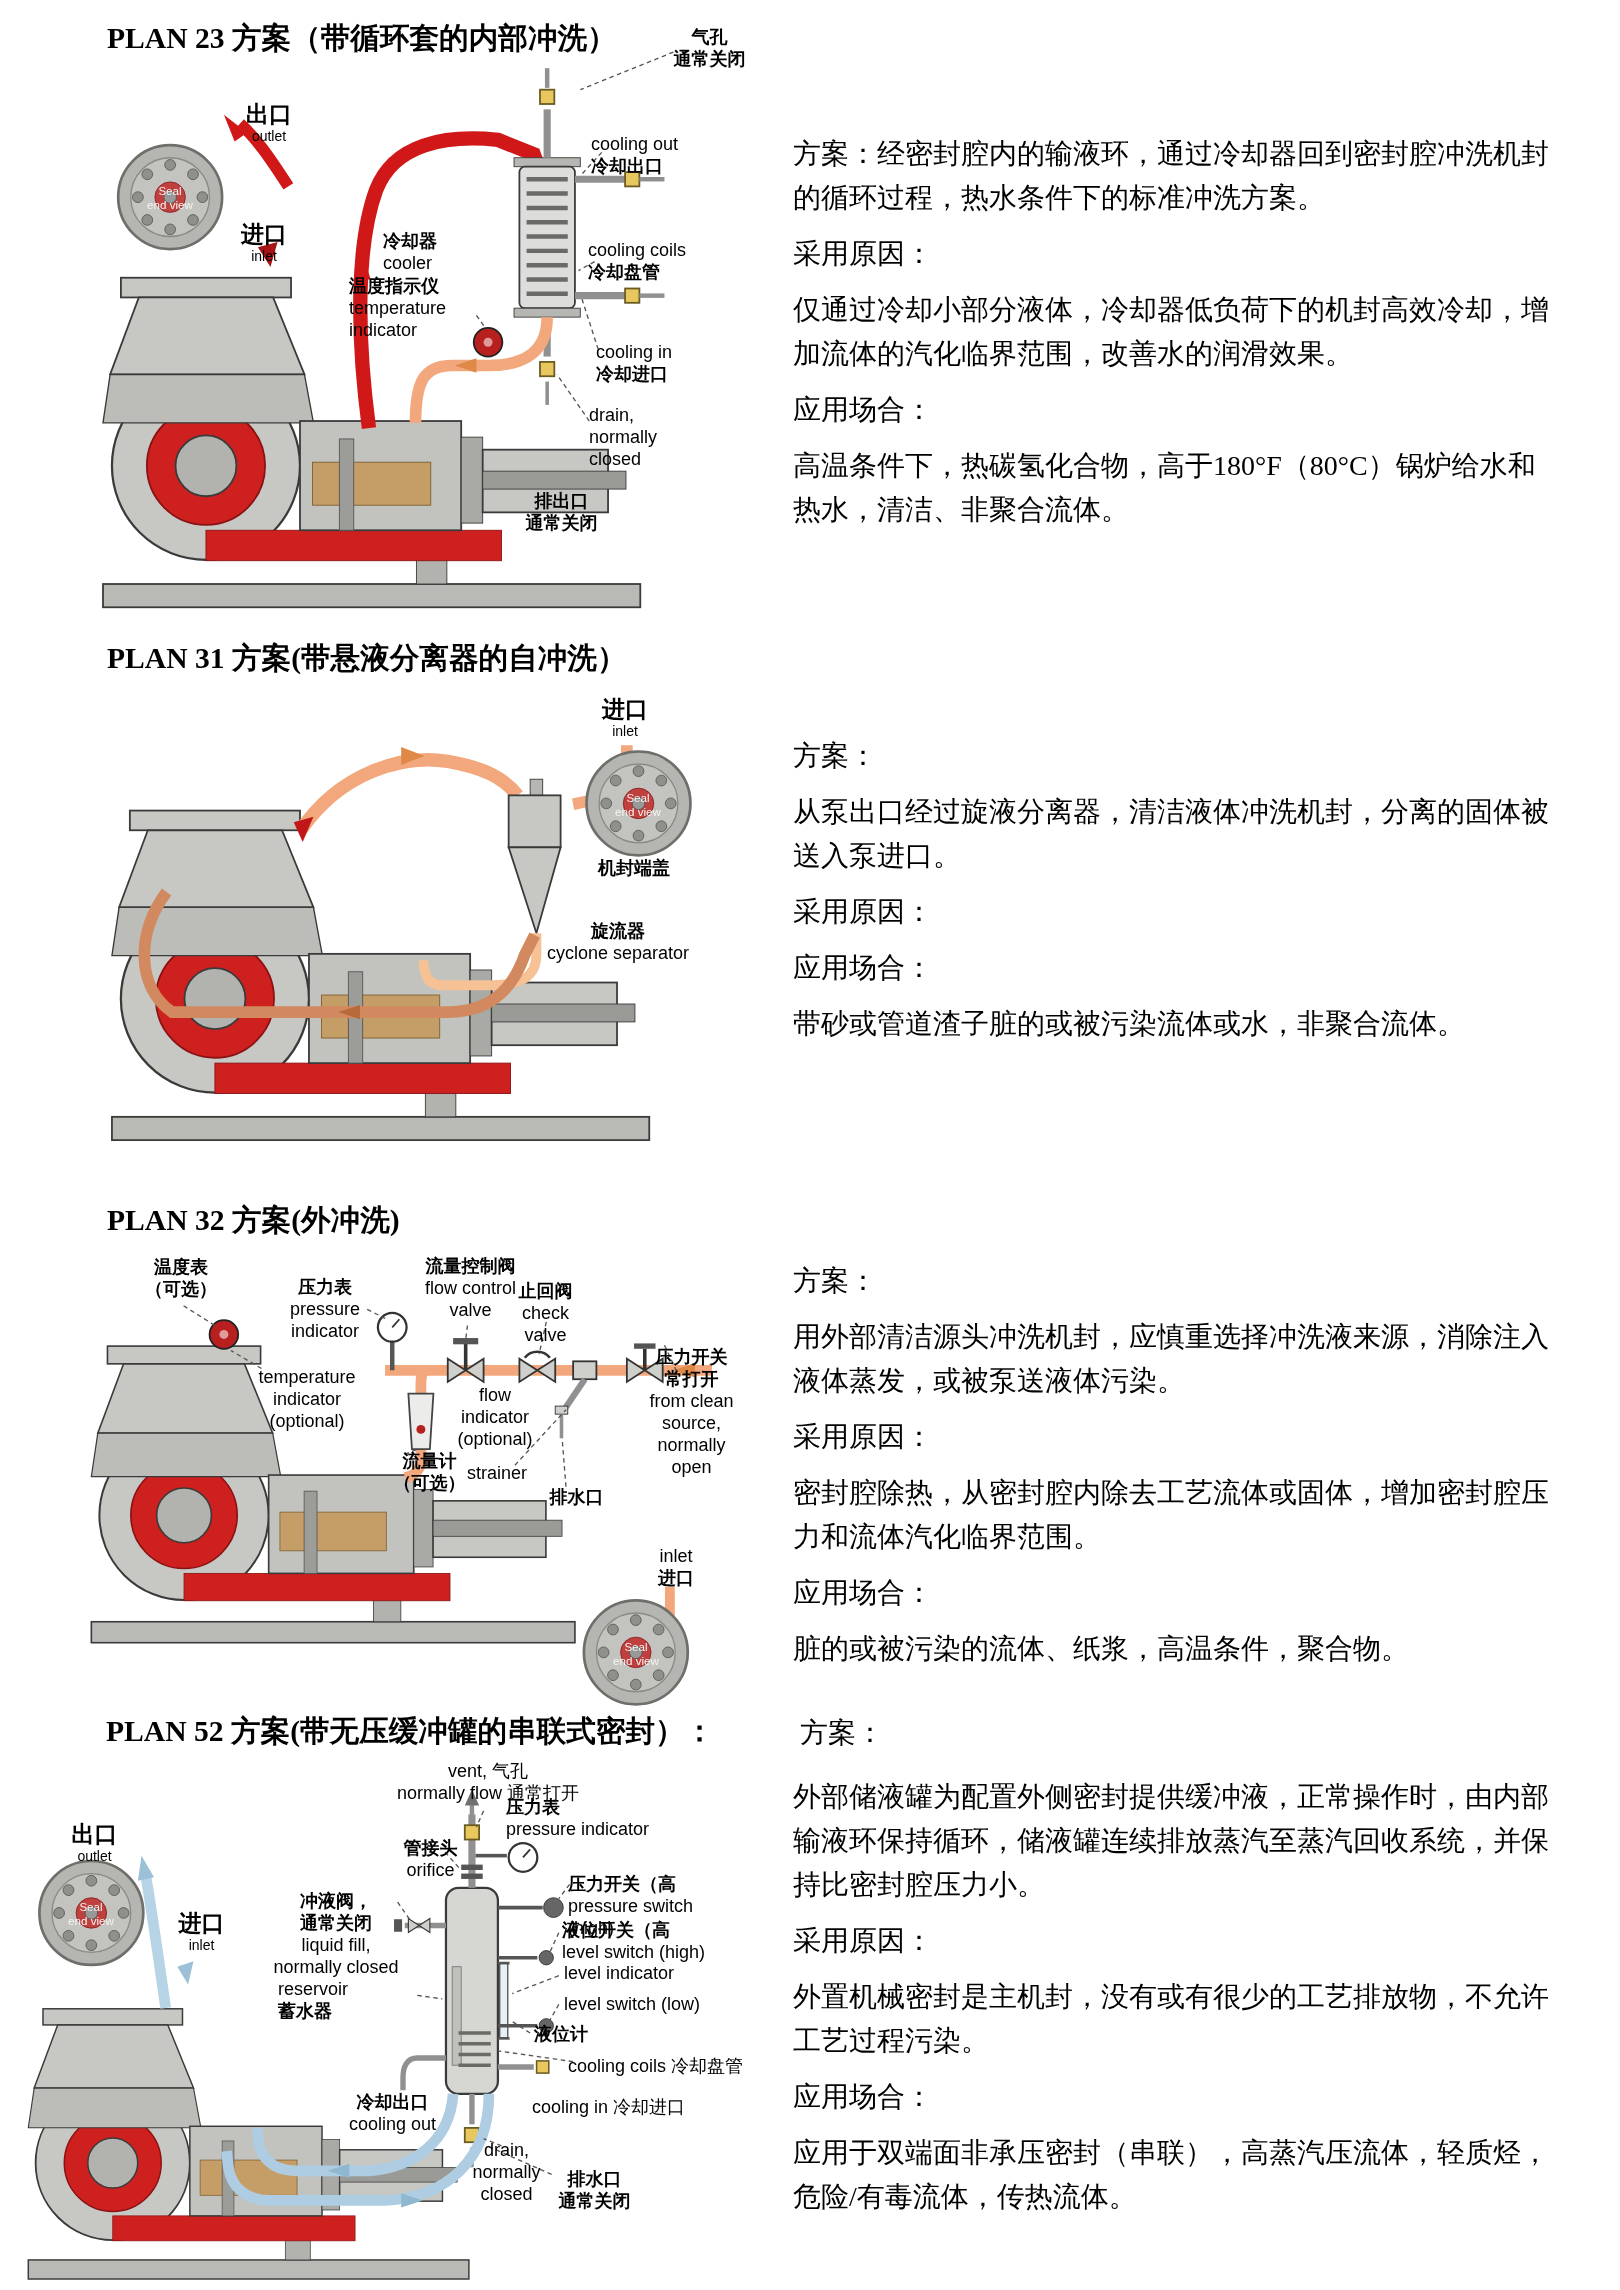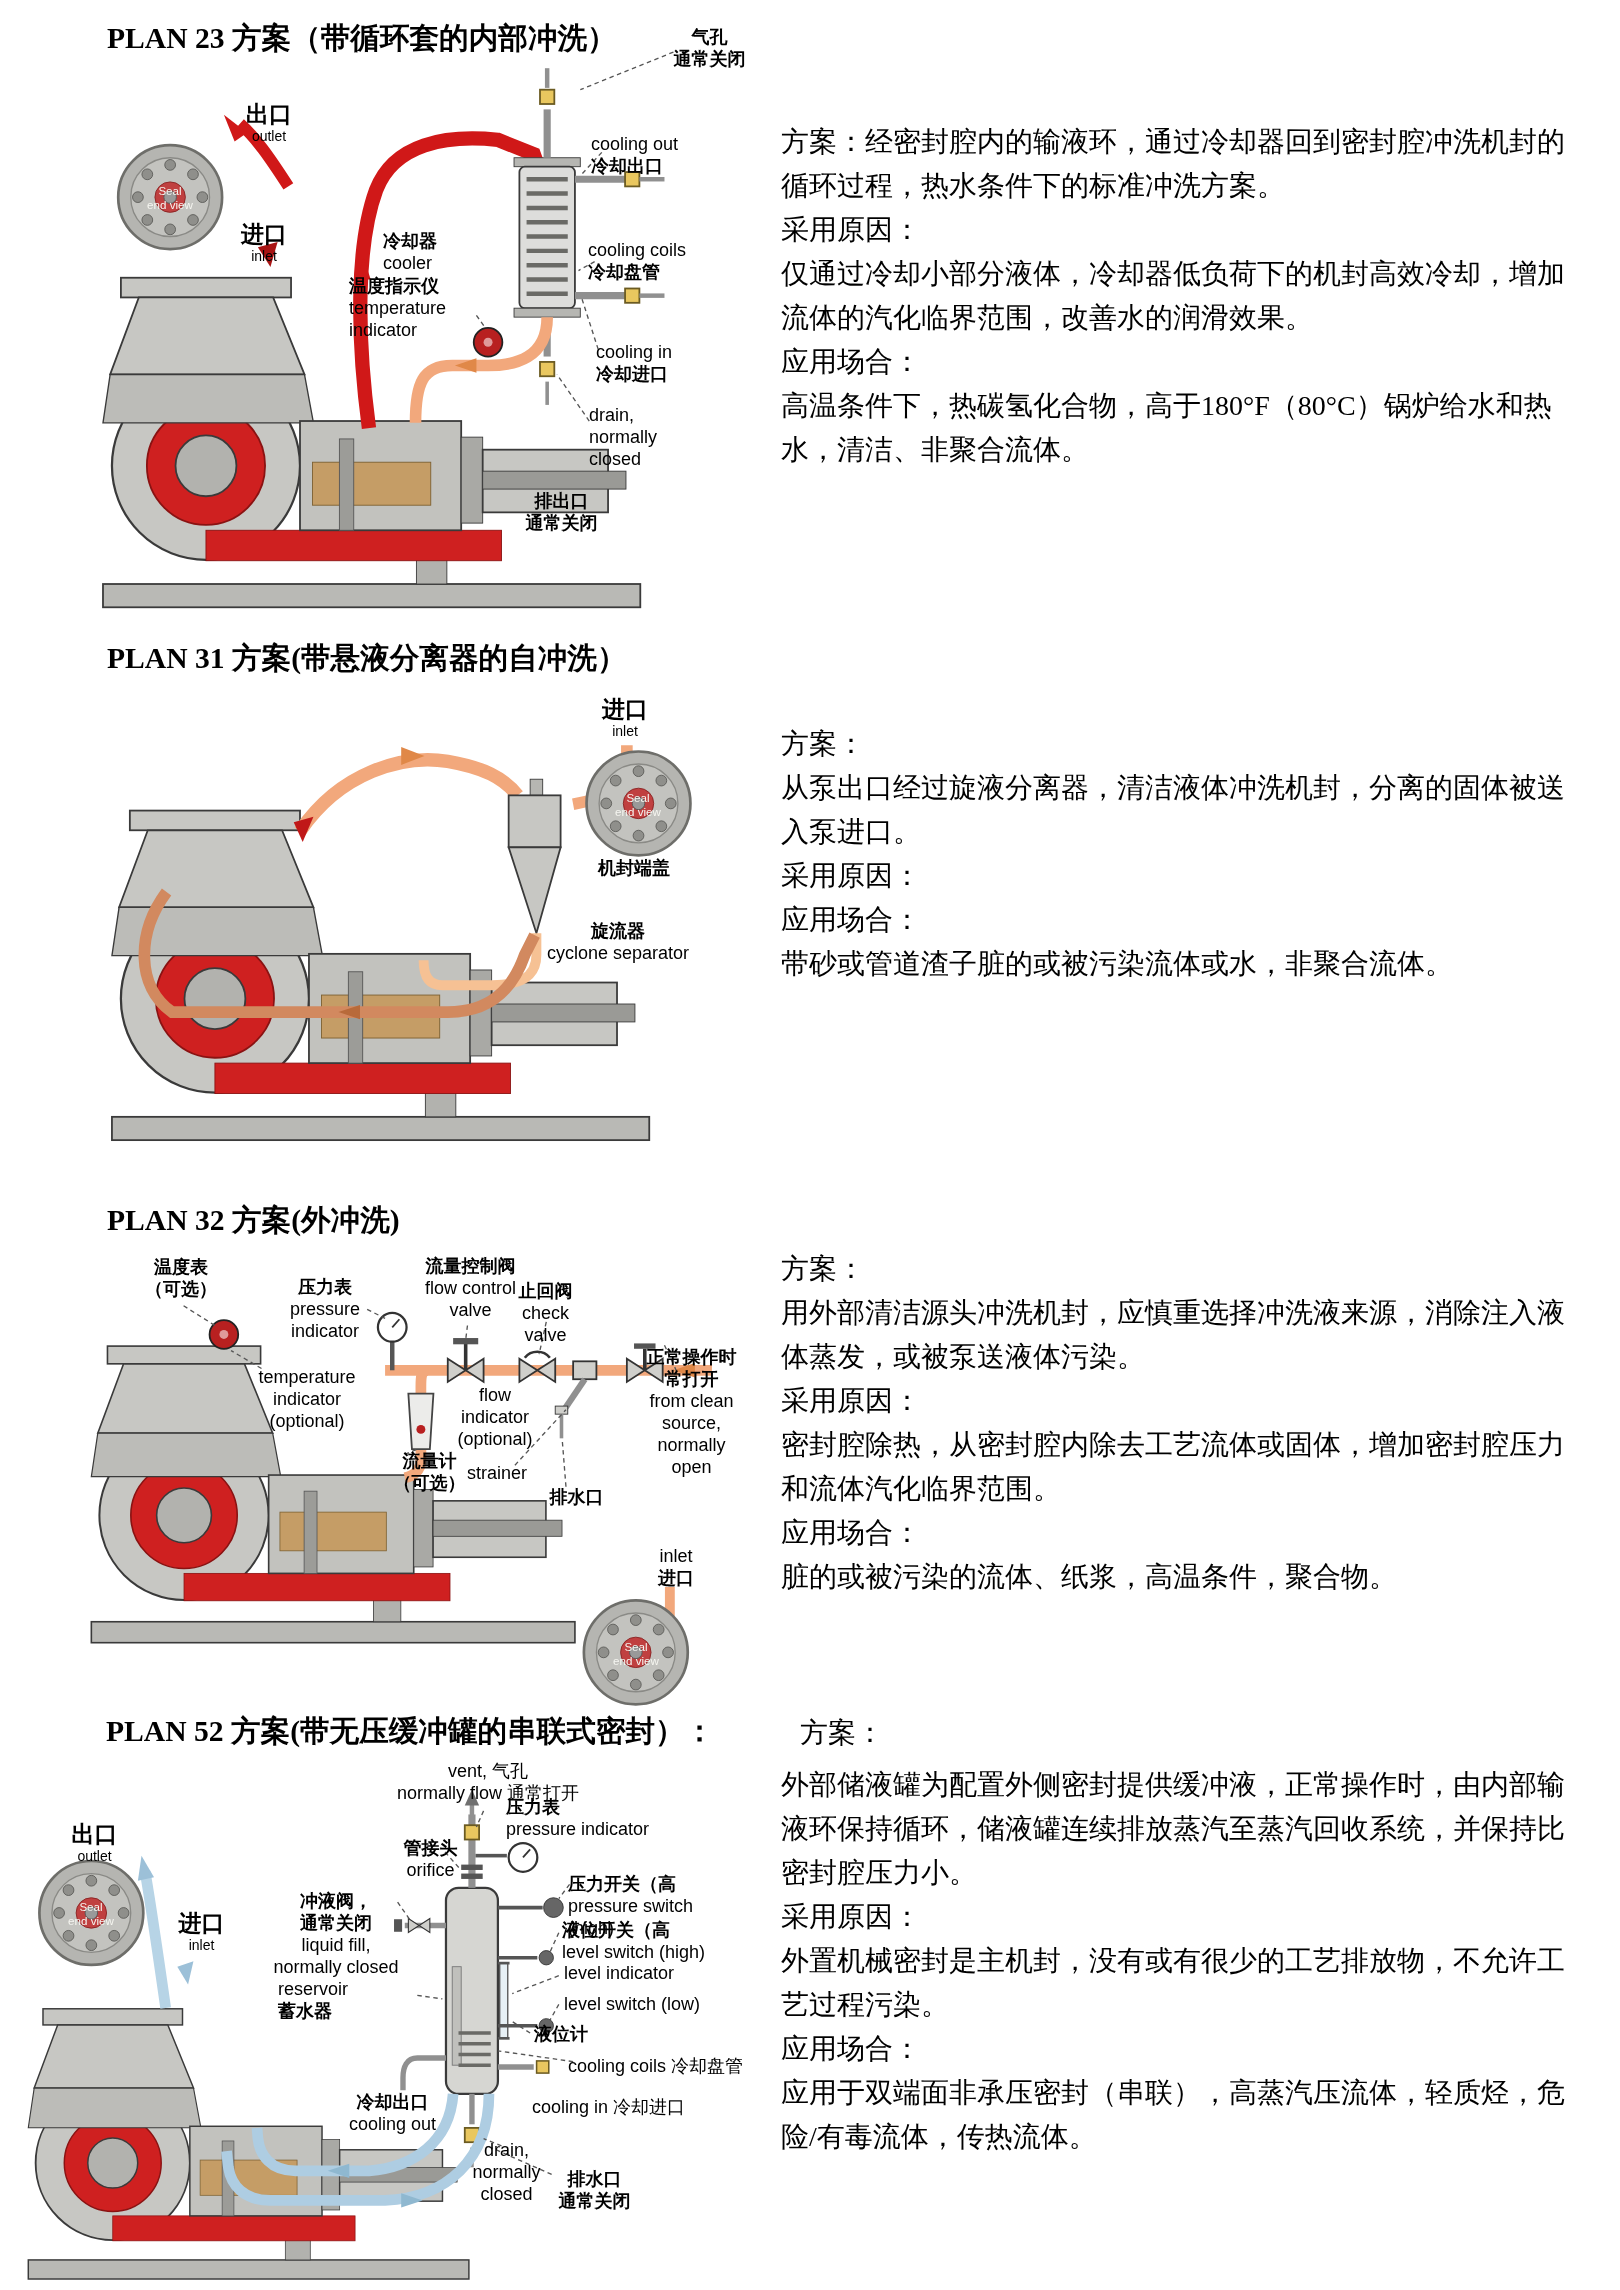--- a/index.html
+++ b/index.html
@@ -4,21 +4,21 @@
 <style>
   *{margin:0;padding:0;box-sizing:border-box}
   html,body{background:#fff}
   #page{position:relative;width:1620px;height:2291px;background:#ffffff;overflow:hidden;
         font-family:"Liberation Serif",serif;color:#000}
   .art{position:absolute;left:0;top:0;width:1620px;height:2291px}
   .sec-title{position:absolute;font-family:"Liberation Serif",serif;font-weight:bold;
              font-size:29.6px;color:#000;white-space:nowrap}
   .heading-right{position:absolute;font-size:28px;font-family:"Liberation Serif",serif}
   .body-col{position:absolute;font-size:28px;line-height:44px;color:#000;text-align:left}
-  .body-col p{margin:0}
+  .body-col p{margin:12px}
   .lbl{position:absolute;font-family:Liberation Sans, sans-serif;font-size:18px;
        line-height:1.22;color:#000;text-align:center}
   .lbl.ra{text-align:left}
   .lbl.la{text-align:left}
   .lbl .cn{font-weight:bold}
   .lbl .en{font-weight:normal}
   .lbl .mx{font-weight:normal}
   .lbl.big .cn{font-size:23px}
   .lbl.big .en{font-size:14px}
   .sealtxt{position:absolute;width:82px;color:#f6f6f1;font-size:11.6px;line-height:1.25;
@@ -354,21 +354,21 @@
   <div class="en">temperature</div>
   <div class="en">indicator</div>
   <div class="en">(optional)</div>
 </div>
 <div class="lbl" style="left:448px;top:1385px;width:94px">
   <div class="en">flow</div>
   <div class="en">indicator</div>
   <div class="en">(optional)</div>
 </div>
 <div class="lbl" style="left:629px;top:1347px;width:125px">
-  <div class="cn">正常操作时</div>
+  <div class="cn">压力开关</div>
   <div class="cn">常打开</div>
   <div class="en">from clean</div>
   <div class="en">source,</div>
   <div class="en">normally</div>
   <div class="en">open</div>
 </div>
 <div class="lbl" style="left:376px;top:1451px;width:107px">
   <div class="cn">流量计</div>
   <div class="cn">（可选）</div>
 </div>

